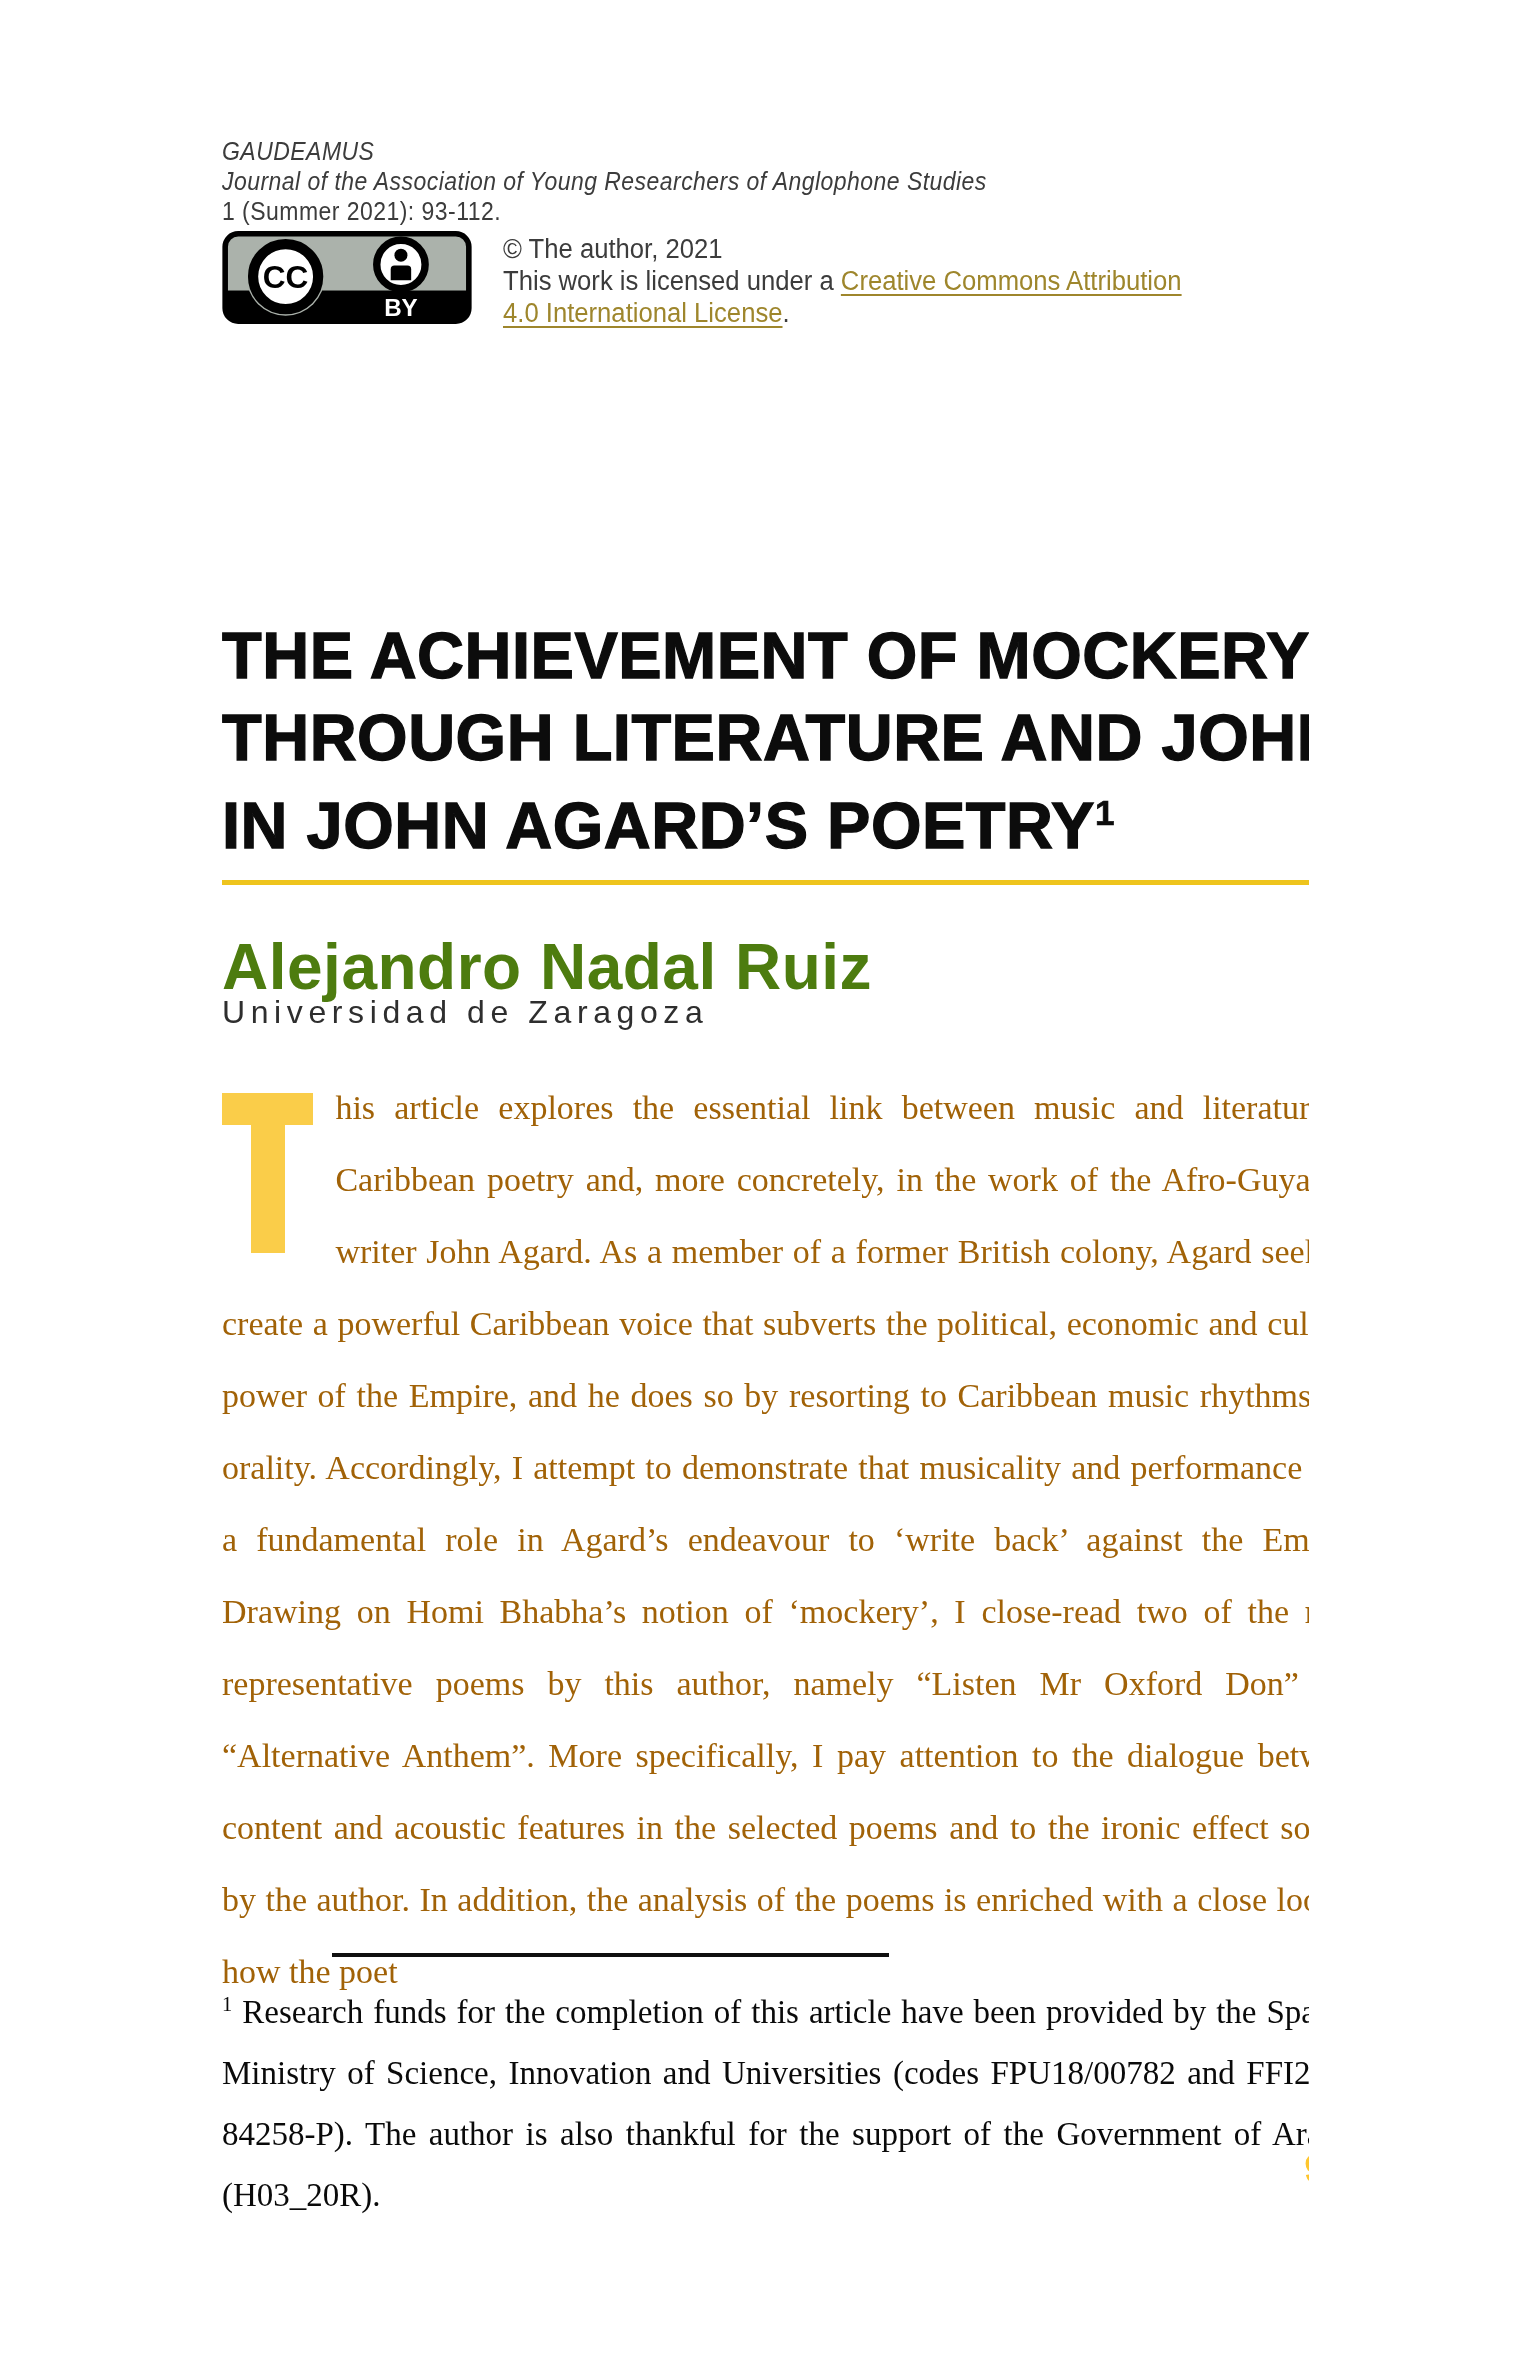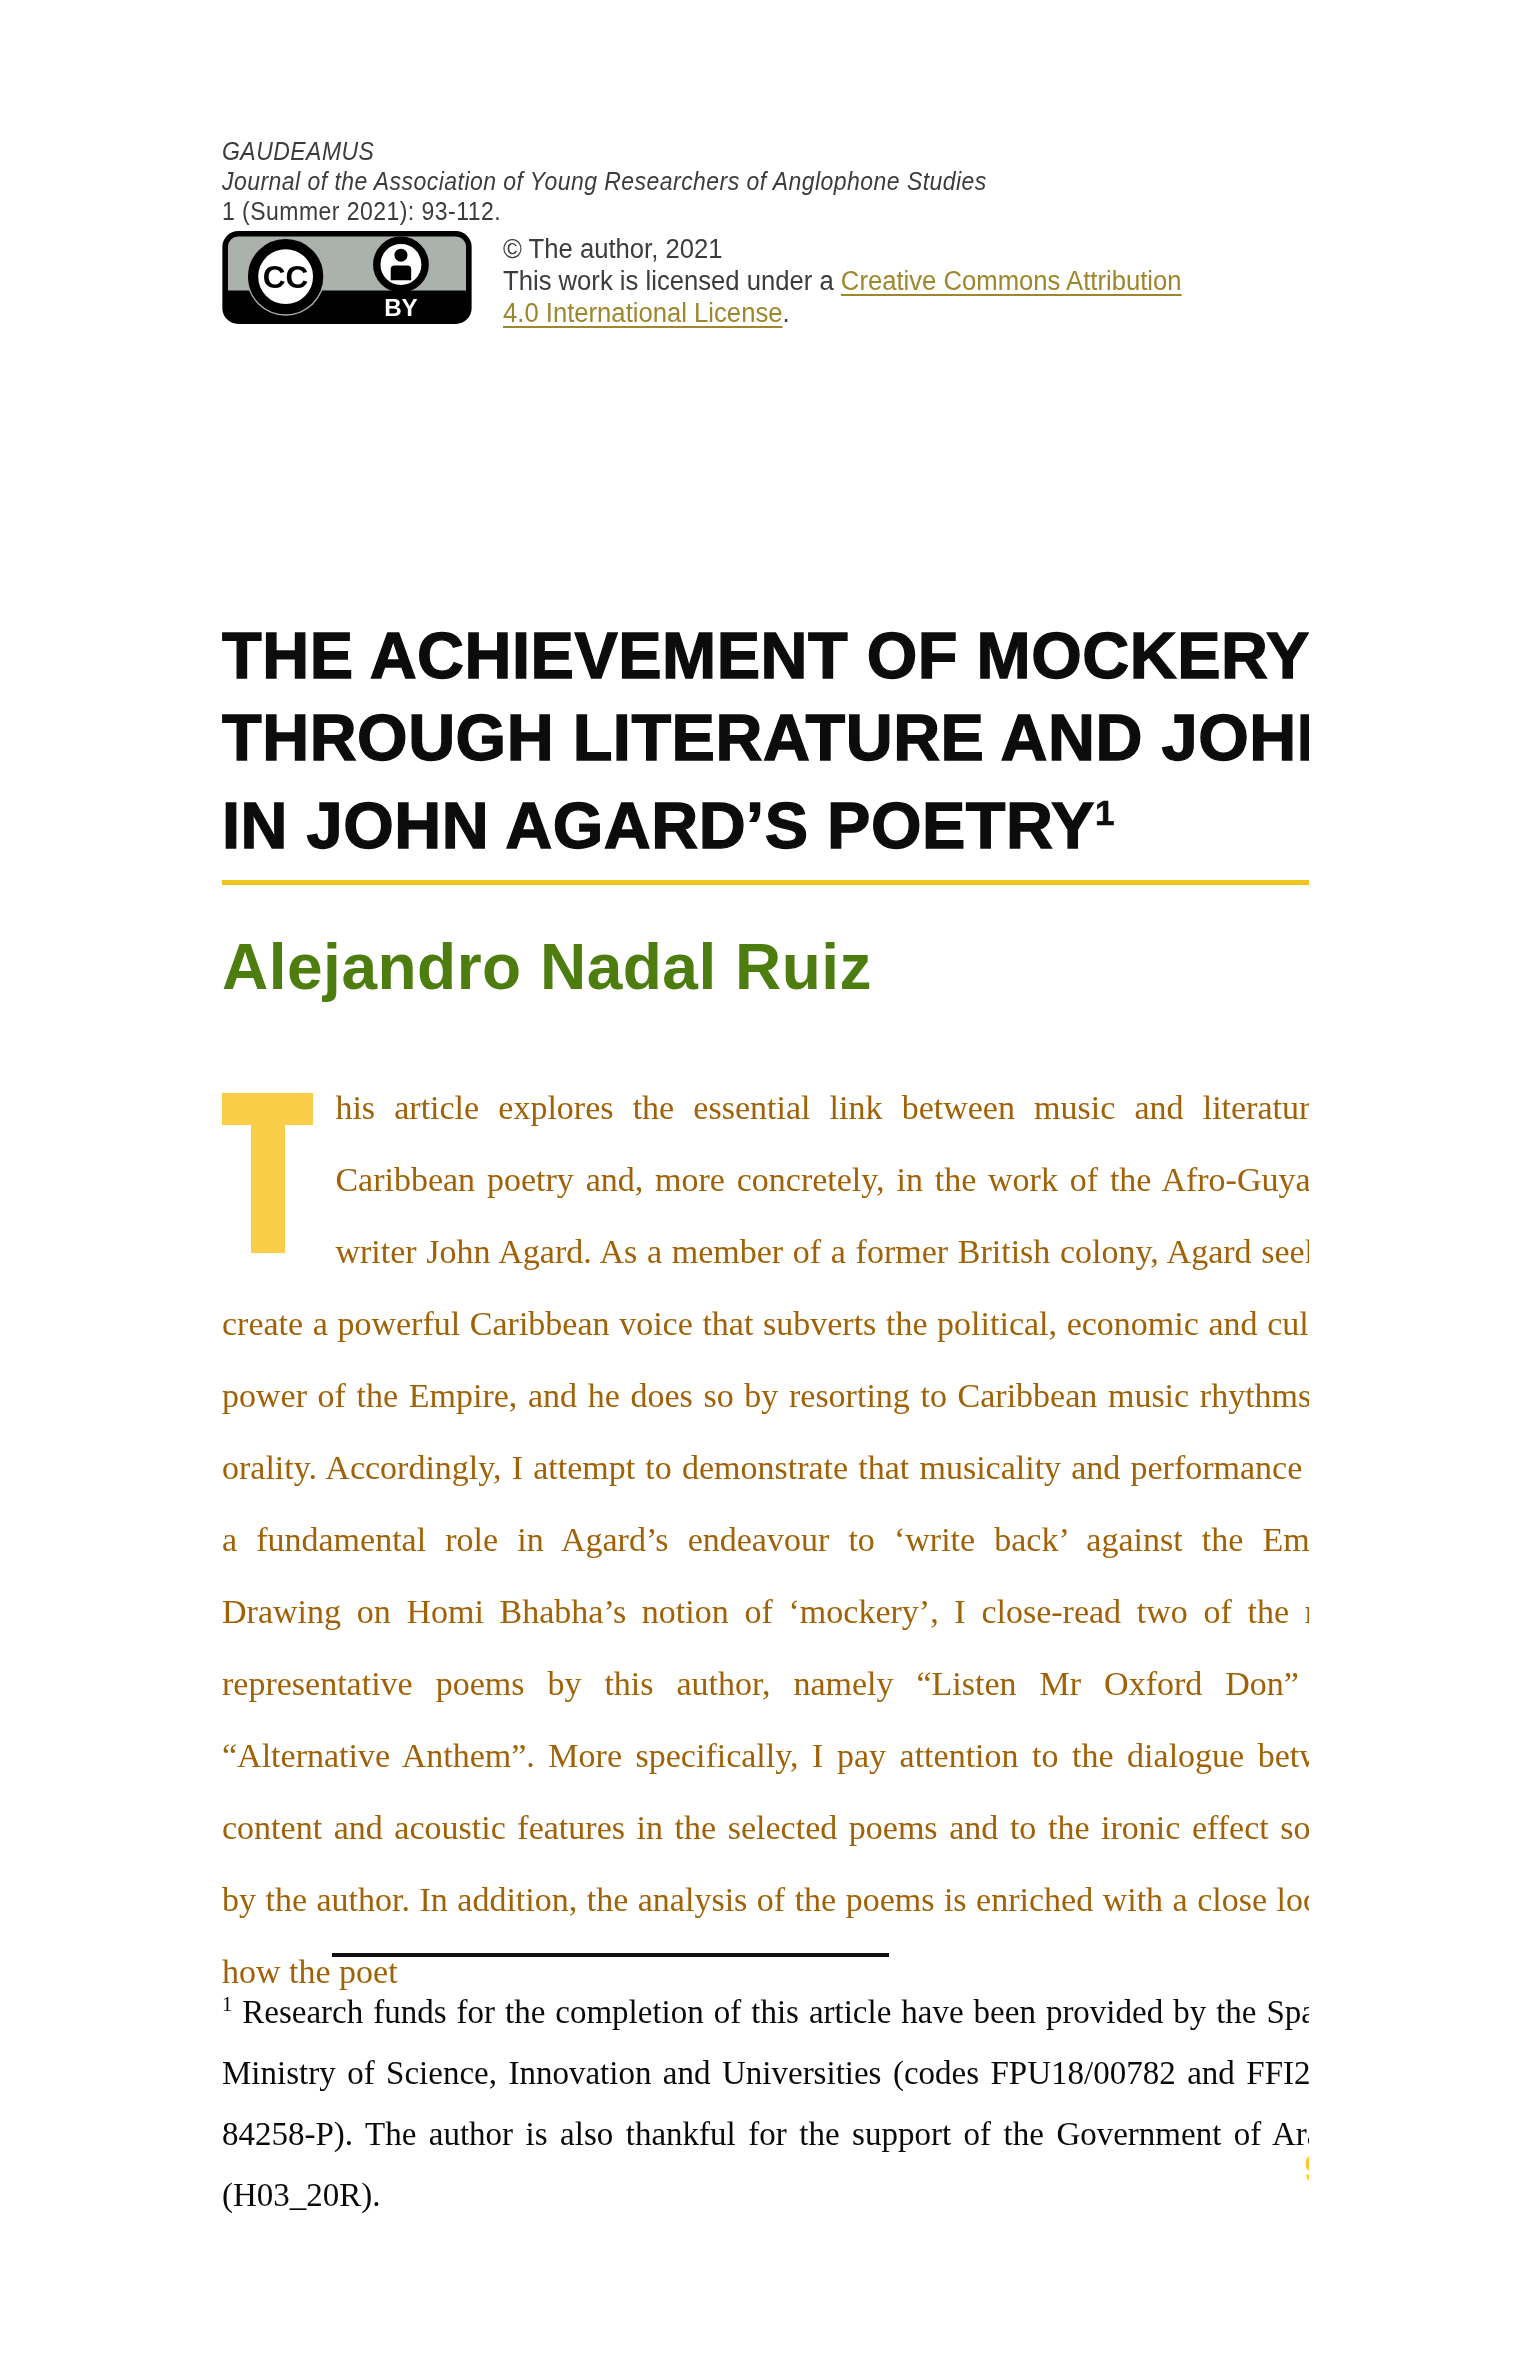--- a/index.html
+++ b/index.html
@@ -121,20 +121,21 @@
 
   <h1 class="title">
     <div>THE ACHIEVEMENT OF MOCKERY</div>
     <div>THROUGH LITERATURE AND JOHN</div>
     <div class="line3"><span>IN JOHN AGARD’S POETRY</span><sup>1</sup></div>
   </h1>
 
   <div class="rule"></div>
 
   <div class="author">Alejandro Nadal Ruiz</div>
+  <div class="affiliation">Universidad de Zaragoza</div>
 
   <p class="abstract"><span class="dropcap">
         <span class="sr">T</span>
       </span><span>his article explores the essential link between music and literature in Caribbean poetry and, more concretely, in the work of the Afro-Guyanese writer John Agard. As a member of a former British colony, Agard seeks to create a powerful Caribbean voice that subverts the political, economic and cultural power of the Empire, and he does so by resorting to Caribbean music rhythms and orality. Accordingly, I attempt to demonstrate that musicality and performance play a fundamental role in Agard’s endeavour to ‘write back’ against the Empire. Drawing on Homi Bhabha’s notion of ‘mockery’, I close-read two of the most representative poems by this author, namely “Listen Mr Oxford Don” and “Alternative Anthem”. More specifically, I pay attention to the dialogue between content and acoustic features in the selected poems and to the ironic effect sought by the author. In addition, the analysis of the poems is enriched with a close look at how the poet</span></p>
 
   <div class="fn-sep"></div>
   <p class="footnote"><sup>1</sup><span> Research funds for the completion of this article have been provided by the Spanish Ministry of Science, Innovation and Universities (codes FPU18/00782 and FFI2017-84258-P). The author is also thankful for the support of the Government of Aragón (H03_20R).</span></p>
 
   <div class="pageno">93</div>
 

